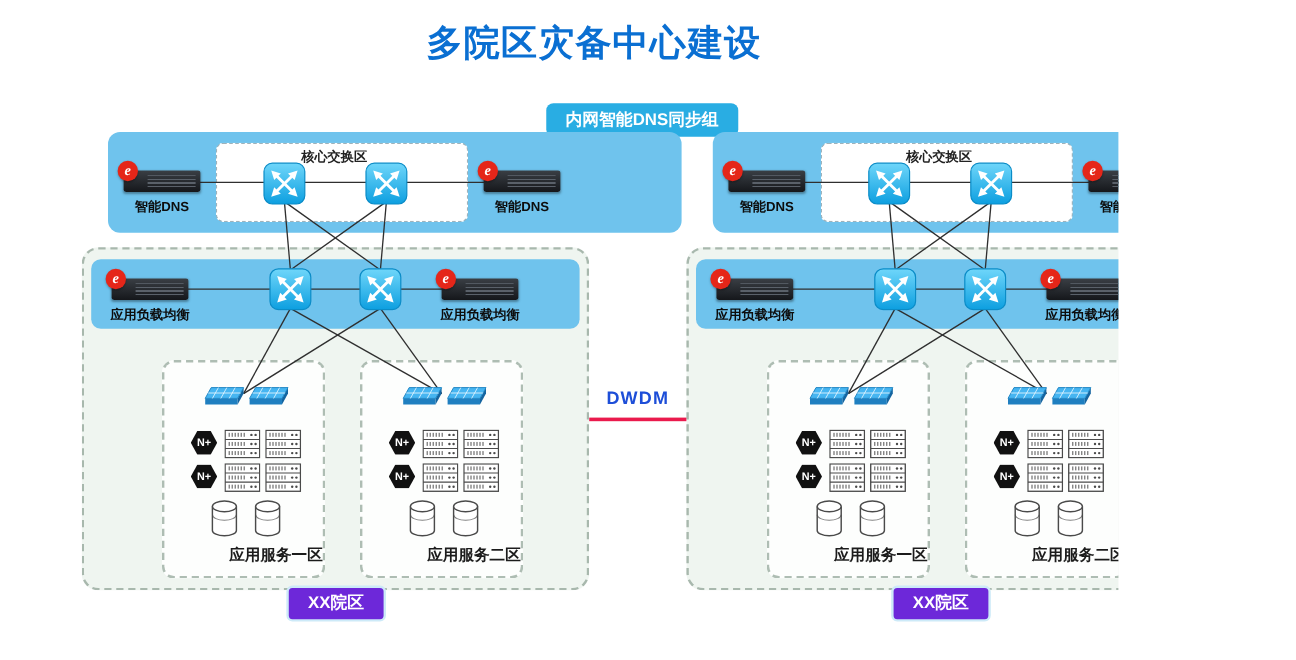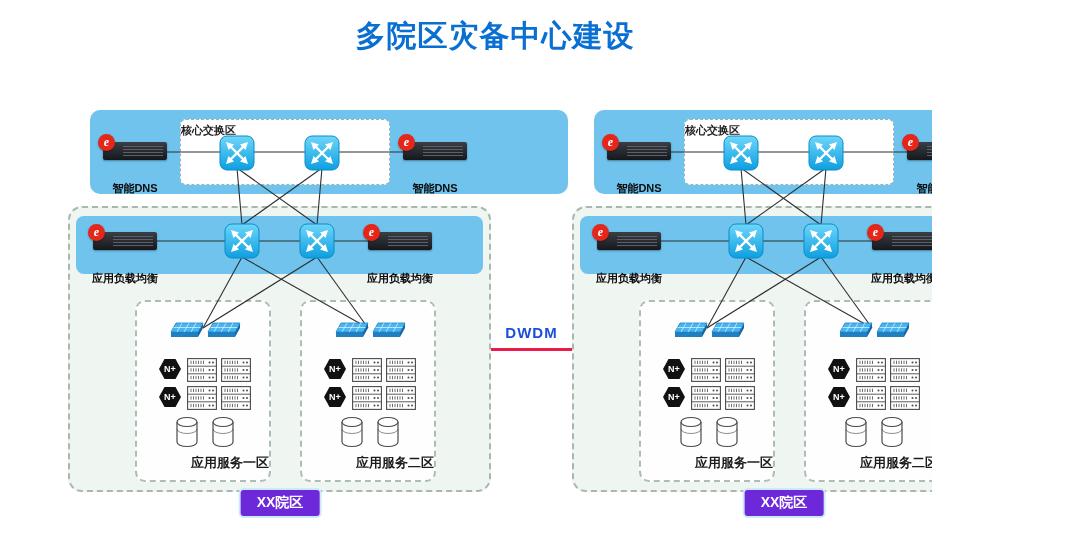--- a/index.html
+++ b/index.html
@@ -16,21 +16,21 @@
 
   
   .campus { position:absolute; top:110px; width:502px; height:412px; }
   .campus--left  { left:68px; }
   .campus--right { left:572px; }
 
   .band     { position:absolute; left:22px; top:0; width:478px; height:84px;
               background:#6fc3ed; border-radius:10px; }
   .core-box { position:absolute; left:112px; top:9px; width:210px; height:66px;
               background:#fff; border:1.5px dashed #9fb2ba; border-radius:6px; }
-  .core-label { position:absolute; top:3px; left:0; right:13px; text-align:left;
+  .core-label { position:absolute; top:3px; left:0; right:13px; text-align:center;
               font-size:11px; font-weight:700; color:#222; z-index:4; }
   .main-box { position:absolute; left:0; top:96px; width:423px; height:286px;
               background:#eff5f0; border:2px dashed #a8b8ad; border-radius:14px; }
   .lb-band  { position:absolute; left:8px; top:106px; width:407px; height:58px;
               background:#6fc3ed; border-radius:8px; }
 
   .zone { position:absolute; top:190px; width:136px; height:182px;
           background:#fdfefd; border:2px dashed #aebdb3; border-radius:10px; }
   .zone-1 { left:67px; } .zone-2 { left:232px; }
   .zone > * { position:absolute; z-index:4; }
@@ -41,21 +41,21 @@
   .appliance { position:absolute; width:84px; text-align:center; z-index:4; }
   .device { position:relative; width:64px; height:18px; margin:0 auto;
             background:linear-gradient(#3a3f45,#15171b); border-radius:2px;
             box-shadow:0 1px 2px rgba(0,0,0,.35); }
   .device::after { content:""; position:absolute; left:20px; right:4px; top:4px; bottom:4px;
             background:repeating-linear-gradient(0deg,#5a616a 0 1px,transparent 1px 3px); }
   .logo-e { position:absolute; left:-5px; top:-8px; width:17px; height:17px; border-radius:50%;
             background:#e52619; color:#fff; font-weight:700; font-style:italic; font-size:12px;
             line-height:17px; text-align:center; font-family:"Liberation Serif",serif;
             box-shadow:0 1px 2px rgba(0,0,0,.3); }
-  .app-label { margin-top:21px; font-size:11px; font-weight:700; color:#0d0d0d; white-space:nowrap; }
+  .app-label { margin-top:5px; font-size:11px; font-weight:700; color:#0d0d0d; white-space:nowrap; }
 
   .switch { position:absolute; width:36px; height:36px; z-index:4; display:block; }
   .sw-core-a { left:151px; top:25px; }  .sw-core-b { left:236px; top:25px; }
   .sw-lb-a   { left:156px; top:113px; } .sw-lb-b   { left:231px; top:113px; }
 
   .app-dns-left  { left:25px;  top:32px; }
   .app-dns-right { left:325px; top:32px; }
   .app-lb-left   { left:15px;  top:122px; }
   .app-lb-right  { left:290px; top:122px; }
 
@@ -146,20 +146,21 @@
   <symbol id="sym-db" viewBox="0 0 24 32">
     <path d="M2 6 v20 a10 4.5 0 0 0 20 0 V6" fill="#fff" stroke="#4a4a4a" stroke-width="1.2"></path>
     <ellipse cx="12" cy="6" rx="10" ry="4.5" fill="#fff" stroke="#4a4a4a" stroke-width="1.2"></ellipse>
     <path d="M2 13 a10 4.5 0 0 0 20 0" fill="none" stroke="#4a4a4a" stroke-width="0.9" opacity="0.7"></path>
   </symbol>
 </svg>
 
 <div class="stage">
 
   <div class="title">多院区灾备中心建设</div>
+  <div class="sync-badge">内网智能DNS同步组</div>
 
   <div class="campus campus--left">
     <div class="band"></div>
     <div class="core-box">
       <div class="core-label">核心交换区</div>
     </div>
     <div class="main-box"></div>
     <div class="lb-band"></div>
 
     <div class="zone zone-1">

